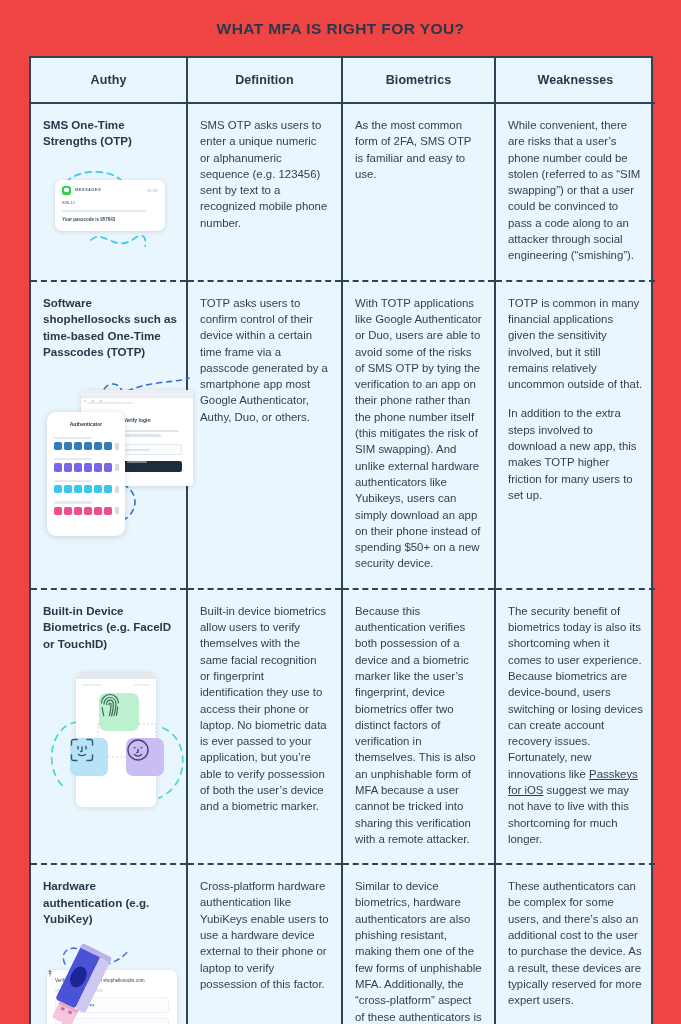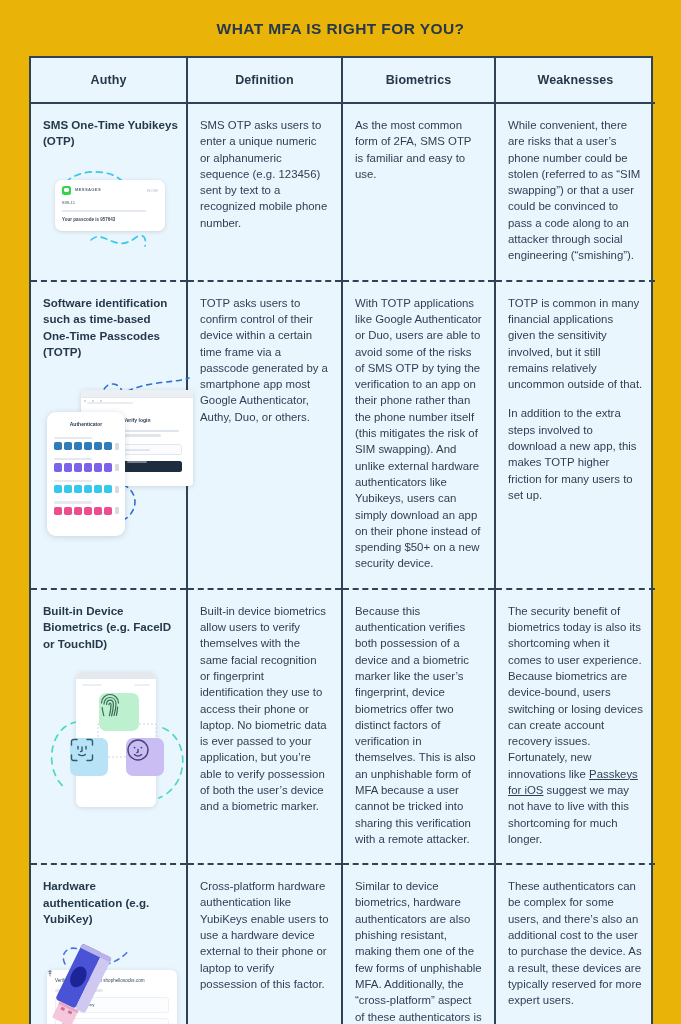--- a/index.html
+++ b/index.html
@@ -7,21 +7,21 @@
     width: 681px;
     height: 1024px;
     background: #eaf6fd;
     font-family: "Liberation Sans", sans-serif;
     overflow: hidden;
   }
   .page {
     position: relative;
     width: 681px;
     height: 1024px;
-    background: #eab308;
+    background: #ef4444;
   }
   .title {
     text-align: center;
     font-size: 15.5px;
     font-weight: bold;
     letter-spacing: 0.4px;
     color: #26384b;
     padding-top: 20px;
     padding-bottom: 0;
   }
@@ -222,21 +222,21 @@
           <th>Authy</th>
           <th>Definition</th>
           <th>Biometrics</th>
           <th>Weaknesses</th>
         </tr>
       </thead>
       <tbody>
 
         <tr>
           <td class="type-cell">
-            <div class="type-title">SMS One-Time Yubikeys (OTP)</div>
+            <div class="type-title">SMS One-Time Strengths (OTP)</div>
 
             <div class="illus sms">
               <svg width="150" height="84" viewBox="0 0 150 84">
                 <path d="M18 28 C22 6, 62 2, 78 16" fill="none" stroke="#3ec6ef" stroke-width="1.7" stroke-dasharray="6 5" stroke-linecap="round"></path>
                 <path d="M48 76 C60 64, 72 90, 92 74 C100 68, 104 74, 102 82" fill="none" stroke="#3ec6ef" stroke-width="1.7" stroke-dasharray="6 5" stroke-linecap="round"></path>
               </svg>
 
               <div class="sms-card">
                 <div class="sms-head">
                   <span class="sms-appicon"></span>
@@ -255,21 +255,21 @@
           <td>
             <p class="para">As the most common form of 2FA, SMS OTP is familiar and easy to use.</p>
           </td>
           <td>
             <p class="para">While convenient, there are risks that a user’s phone number could be stolen (referred to as “SIM swapping”) or that a user could be convinced to pass a code along to an attacker through social engineering (“smishing”).</p>
           </td>
         </tr>
 
         <tr>
           <td class="type-cell">
-            <div class="type-title">Software identification such as time-based One-Time Passcodes (TOTP)</div>
+            <div class="type-title">Software shophellosocks such as time-based One-Time Passcodes (TOTP)</div>
 
             <div class="illus totp">
               <svg width="152" height="170" viewBox="0 0 152 170">
                 <path d="M64 34 C48 8, 82 0, 80 26 C78 48, 36 44, 46 74" fill="none" stroke="#2e6fd0" stroke-width="1.6" stroke-dasharray="5 5" stroke-linecap="round"></path>
                 <path d="M76 22 C100 6, 128 10, 146 4" fill="none" stroke="#2e6fd0" stroke-width="1.6" stroke-dasharray="5 5" stroke-linecap="round"></path>
                 <path d="M52 116 C78 96, 104 122, 86 142 C74 154, 60 140, 68 132" fill="none" stroke="#2e6fd0" stroke-width="1.6" stroke-dasharray="5 5" stroke-linecap="round"></path>
               </svg>
 
               <div class="totp-win">
                 <div class="bar">

